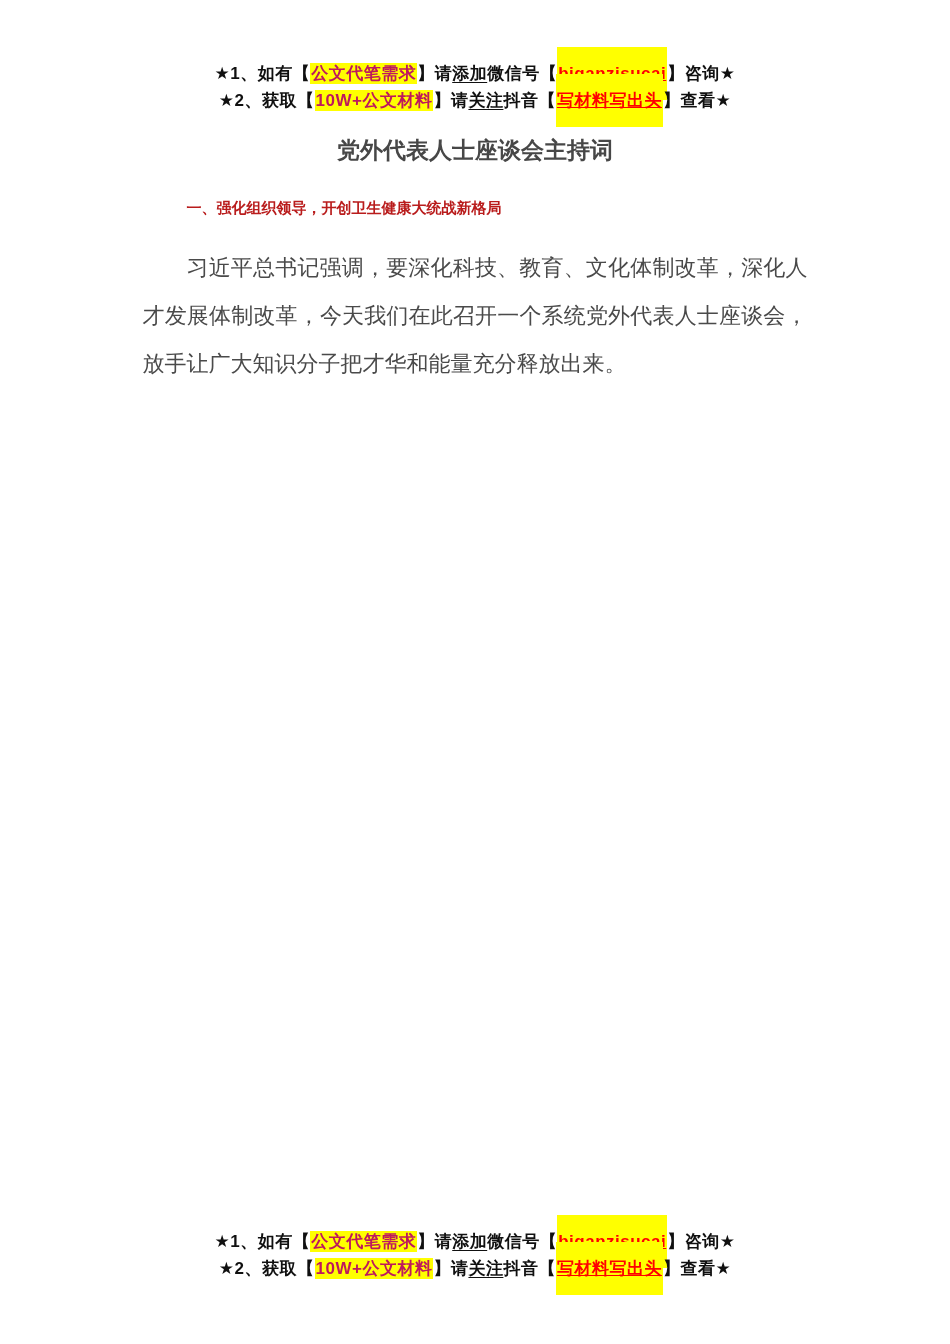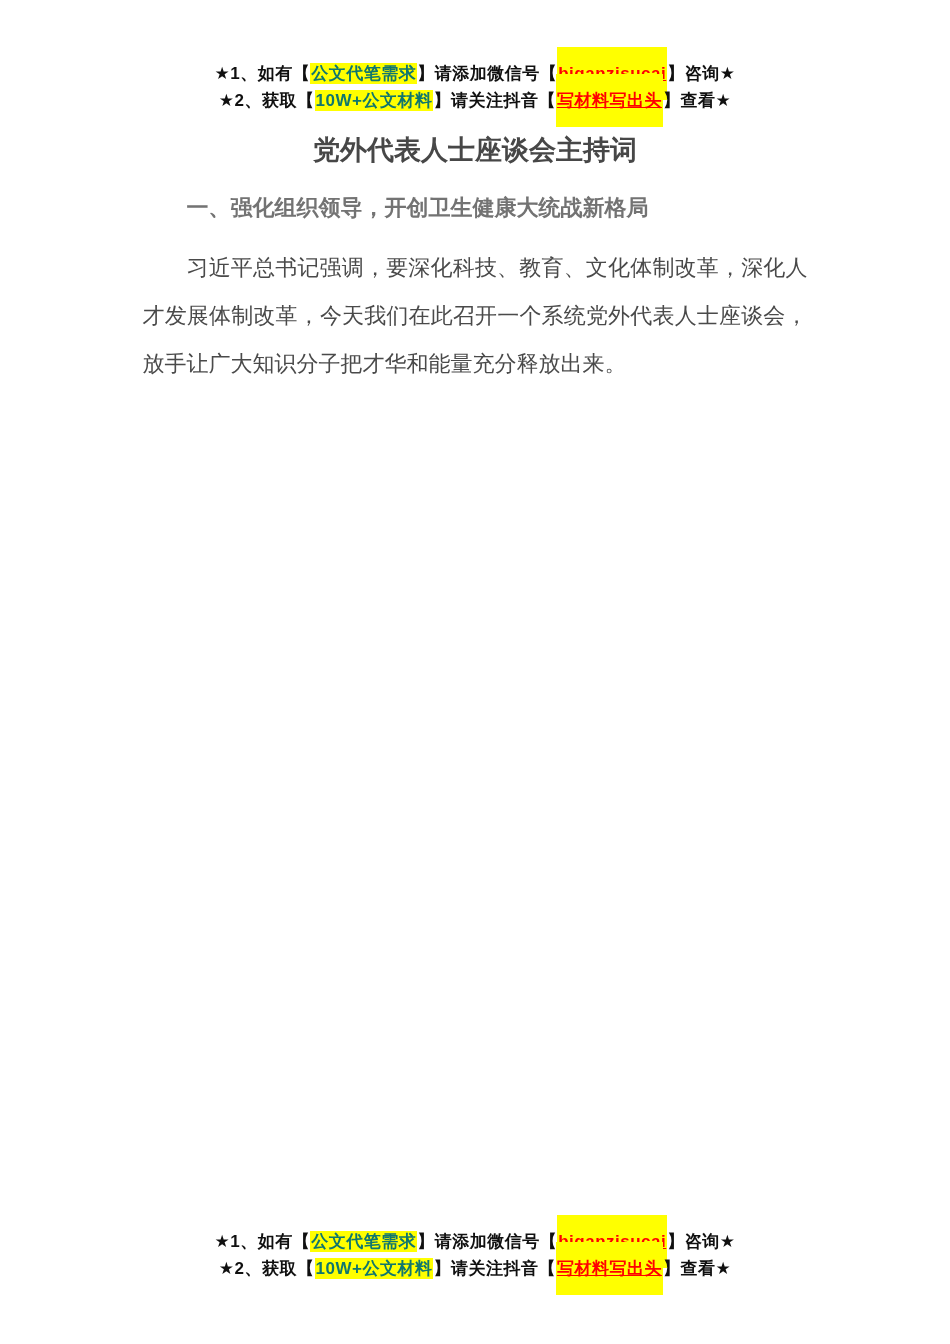--- a/index.html
+++ b/index.html
@@ -27,60 +27,61 @@
     letter-spacing: 0.5px;
   }
   .promo-header { padding-top: 60px; }
   .promo-footer {
     position: absolute;
     left: 0;
     bottom: 62px;
   }
   .hl {
     background: #ffff00;
-    color: #0f766e;
+    color: #be185d;
     padding: 1px 1px;
   }
   .hl-u {
     background: #ffff00;
     color: #ff0000;
     text-decoration: underline;
     padding: 17px 1px;
     margin-top: 31px;
   }
   .u-black {
+    text-decoration: underline;
     text-underline-offset: 3px;
   }
   
   .doc-title {
     margin: 16px auto 0 auto;
     text-align: center;
-    font-size: 27px;
+    font-size: 23px;
     font-weight: bold;
     color: #474747;
     line-height: 40px;
   }
   .content {
     width: 665px;
     margin: 0 auto;
     color: #4a4a4a;
     font-size: 22px;
     line-height: 48px;
     text-align: justify;
   }
   .content p {
     margin: 12px 0 0 0;
     text-indent: 44px;
   }
   .content .heading {
     margin: 14px 0 0 0;
     text-indent: 44px;
-    font-size: 22px;
+    font-size: 15px;
     font-weight: bold;
-    color: #737373;
+    color: #b91c1c;
     line-height: 48px;
   }
   .content .clipped {
     text-align-last: justify;
   }
 </style>
 </head>
 <body>
 
 <div class="page">

